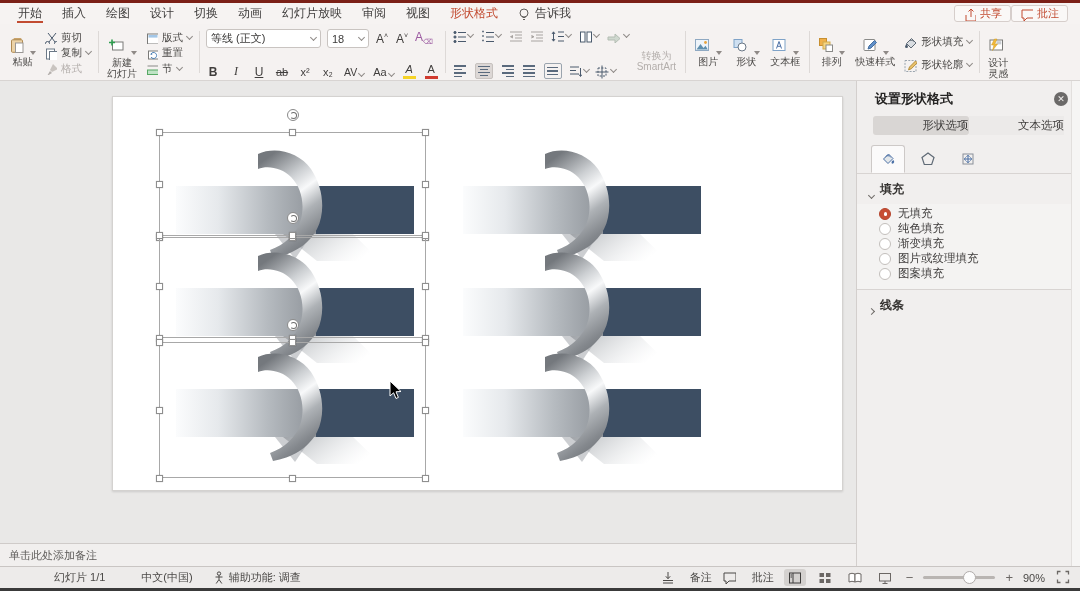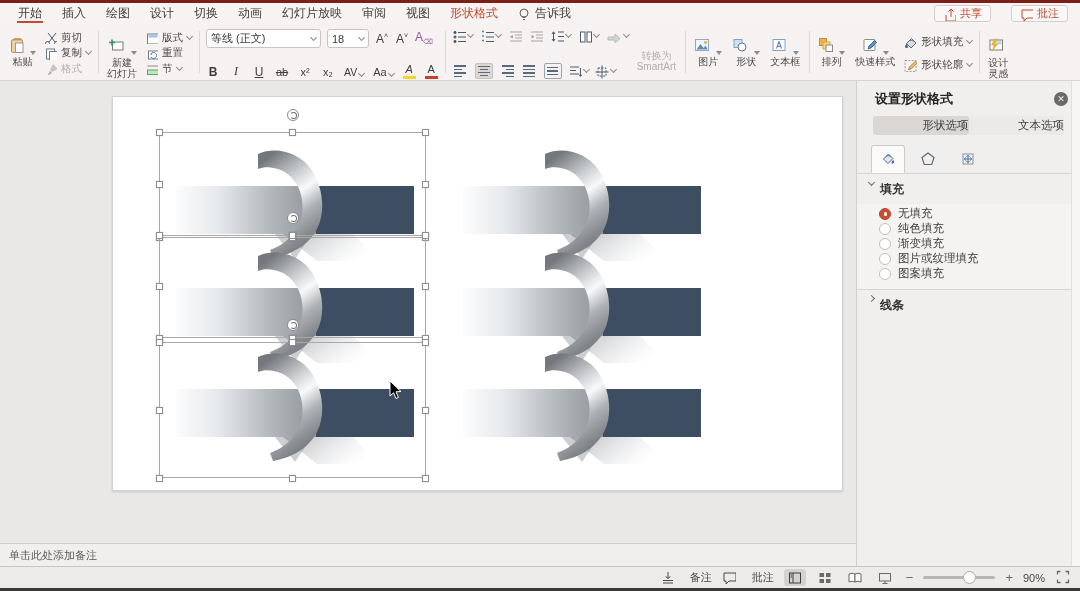--- a/index.html
+++ b/index.html
@@ -6,21 +6,21 @@
   html,body { width:1080px; height:591px; overflow:hidden; }
   body { position:relative; font-family:"Liberation Sans","DejaVu Sans",sans-serif; background:#e9e8e7; color:#3f3d3c; }
 
   
   #title-strip { position:absolute; top:0; left:0; right:0; height:3px; background:#7b2017; }
   #menubar { position:absolute; top:3px; left:0; right:0; height:21px; background:#f6f3f2; display:flex; align-items:center; padding:0 8px; }
   .menu-tab { padding:0 10px; font-size:12px; height:21px; line-height:20px; position:relative; white-space:nowrap; cursor:default;text-align:right; }
   .menu-tab.active::after { content:""; position:absolute; left:9px; right:9px; bottom:1px; height:2px; background:#c24b31; }
   .menu-tab.contextual { color:#c24b31; }
   .tellme { display:flex; align-items:center; gap:5px; font-size:12px; padding:0 8px; }
-  .chrome-right { margin-left:auto; display:flex; gap:20px; padding-right:4px; }
+  .chrome-right { margin-left:auto; display:flex; gap:0; padding-right:4px; }
   .chrome-btn { display:flex; align-items:center; gap:4px; border:1px solid #d6cecb; border-radius:3px; background:#faf8f7; color:#c24b31; font-size:11px; height:17px; padding:0 8px; }
 
   
   #ribbon { position:absolute; top:24px; left:0; right:0; height:57px; background:#f5f2f1; border-bottom:1px solid #d8d4d2; display:flex; align-items:stretch; }
   .rgroup { display:flex; align-items:flex-start; padding:5px 7px 2px 7px; position:relative; gap:6px; }
   .rgroup + .rgroup::before { content:""; position:absolute; left:0; top:7px; bottom:7px; width:1px; background:#ddd9d7; }
   .bigbtn { display:flex; flex-direction:column; align-items:center; justify-content:flex-start; font-size:10px; color:#4a4846; gap:2px; padding:0 2px; line-height:10px; text-align:center; }
   .bigbtn .bicon { height:26px; display:flex; align-items:flex-end; justify-content:center; }
   .smallcol { display:flex; flex-direction:column; justify-content:space-between; height:48px; padding:1px 0; }
   .smallbtn { display:flex; align-items:center; gap:4px; font-size:10.5px; color:#4a4846; height:15px; white-space:nowrap; }
@@ -59,21 +59,21 @@
   #panel-header { display:flex; align-items:center; justify-content:space-between; padding:9px 12px 6px 18px; }
   #panel-title { font-size:13px; font-weight:bold; color:#262524; }
   .close-circ { width:14px; height:14px; border-radius:50%; background:#6b6968; color:#f1efee; font-size:9px; line-height:14px; text-align:center; }
   #panel-tabs { display:flex; margin:2px 16px 0 16px; height:19px; }
   .ptab { flex:1; font-size:11.5px; text-align:right; line-height:19px; color:#3f3d3c; background:#eceae9; }
   .ptab.sel { background:#d9d6d4; border-radius:3px; }
   #panel-icons { display:flex; gap:6px; padding:10px 0 0 14px; height:38px; }
   .picon { width:34px; height:28px; display:flex; align-items:center; justify-content:center; }
   .picon.sel { background:#fbfafa; border:1px solid #cdc9c7; border-bottom-color:#fbfafa; border-radius:3px 3px 0 0; }
   .phr { height:1px; background:#d8d4d2; margin:0; }
-  .psection { display:flex; align-items:flex-start; gap:6px; font-size:12px; font-weight:bold; color:#363432; padding:7px 0 6px 12px; }
+  .psection { display:flex; align-items:flex-end; gap:6px; font-size:12px; font-weight:bold; color:#363432; padding:7px 0 6px 12px; }
   .psection .chev { margin-top:-1px; border-color:#6f6b68; }
   .psection .chev.right { transform:rotate(-45deg); }
   #fill-options { padding:2px 0 8px 22px; background:#f4f3f2; }
   .radio-row { display:flex; align-items:center; gap:7px; height:15px; font-size:11.5px; color:#3f3d3c; }
   .radio { width:12px; height:12px; border-radius:50%; background:#fff; border:1px solid #c3bfbc; }
   .radio.sel { background:#c74d33; border-color:#b5452d; position:relative; }
   .radio.sel::after { content:""; position:absolute; left:3.5px; top:3.5px; width:3.5px; height:3.5px; border-radius:50%; background:#fff; }
   #panel-scroll { position:absolute; right:0; top:0; bottom:0; width:9px; background:#f6f5f4; border-left:1px solid #e2dfdd; }
 
   
@@ -720,20 +720,30 @@
     <span>线条</span>
   </div>
   <div id="panel-scroll"></div>
 </div>
 
 <div id="notes">
   <span id="notes-text">单击此处添加备注</span>
 </div>
 
 <div id="statusbar">
+  <div class="status-left">
+    <span>幻灯片 1/1</span>
+    <span class="gap"></span>
+    <span>中文(中国)</span>
+    <span class="gap" style="width:18px"></span>
+    <svg class="ic" width="14" height="15">
+        <use href="#ic-access"></use>
+      </svg>
+    <span style="margin-left:4px">辅助功能: 调查</span>
+  </div>
   <div class="status-right">
     <span class="sbtn">
         <svg class="ic" width="14" height="15">
           <use href="#ic-notes-st"></use>
         </svg>
         <span>备注</span>
       </span>
     <span class="sbtn">
         <svg class="ic" width="14" height="15">
           <use href="#ic-comment-dark"></use>

